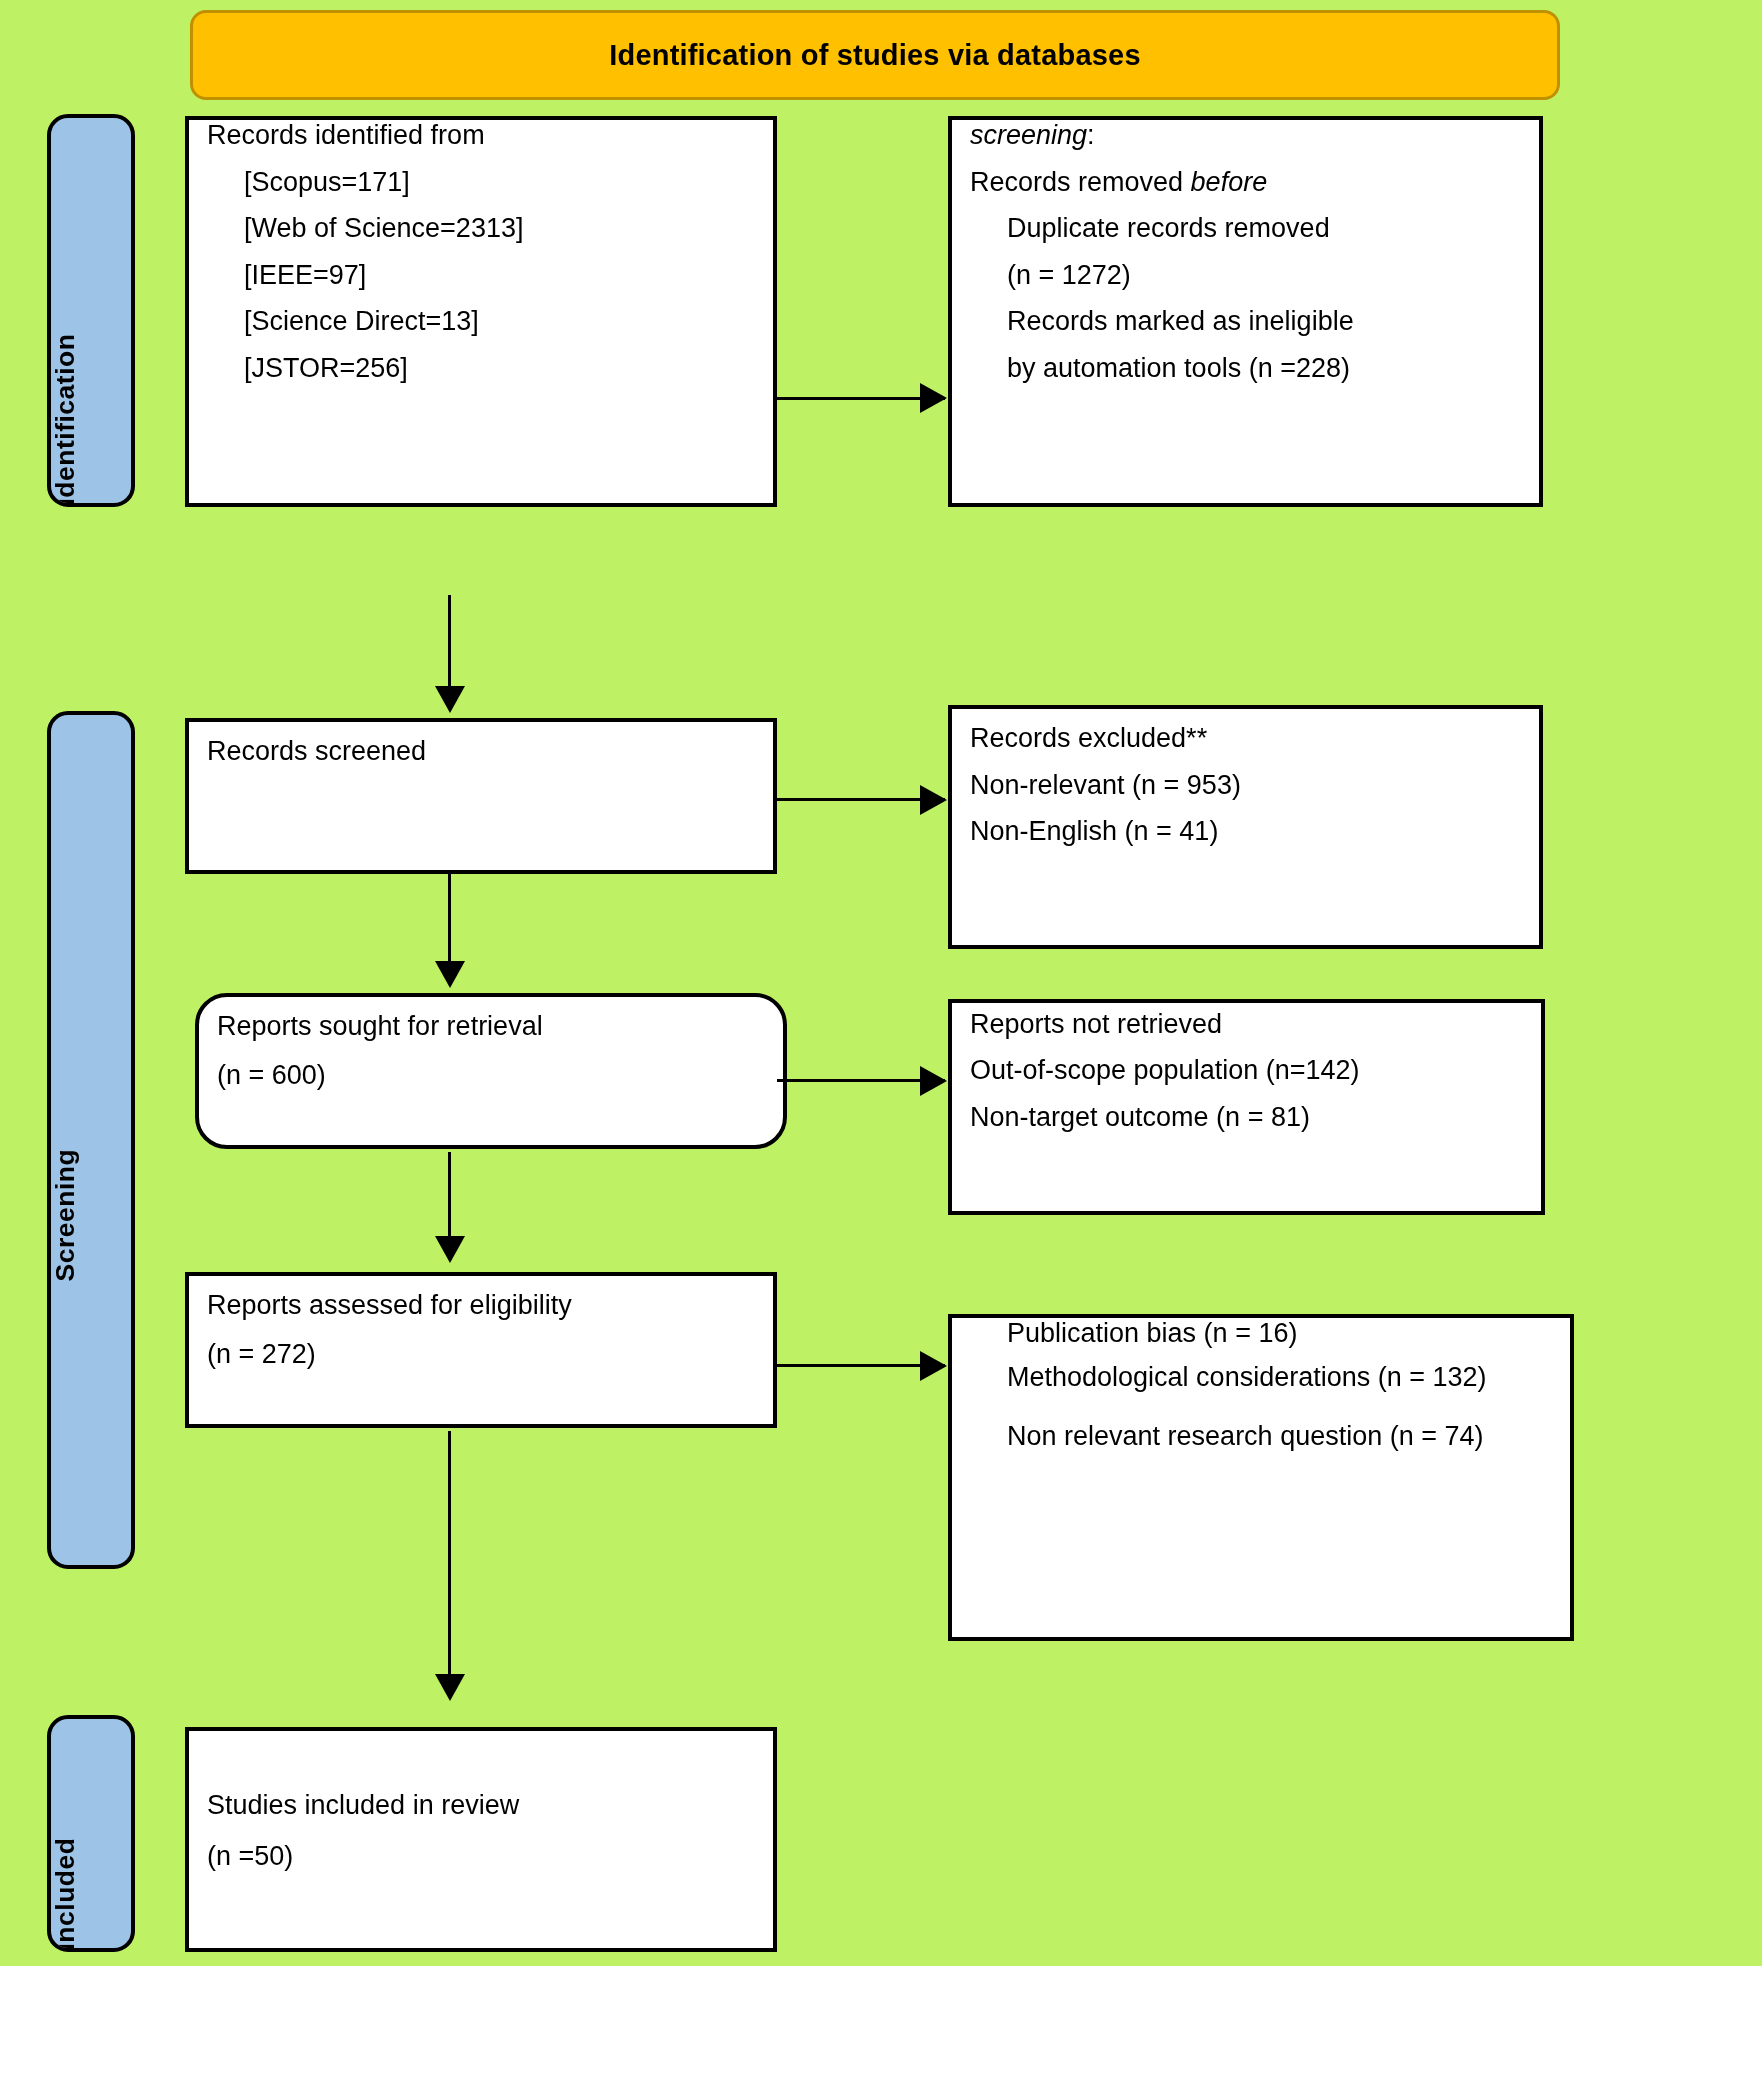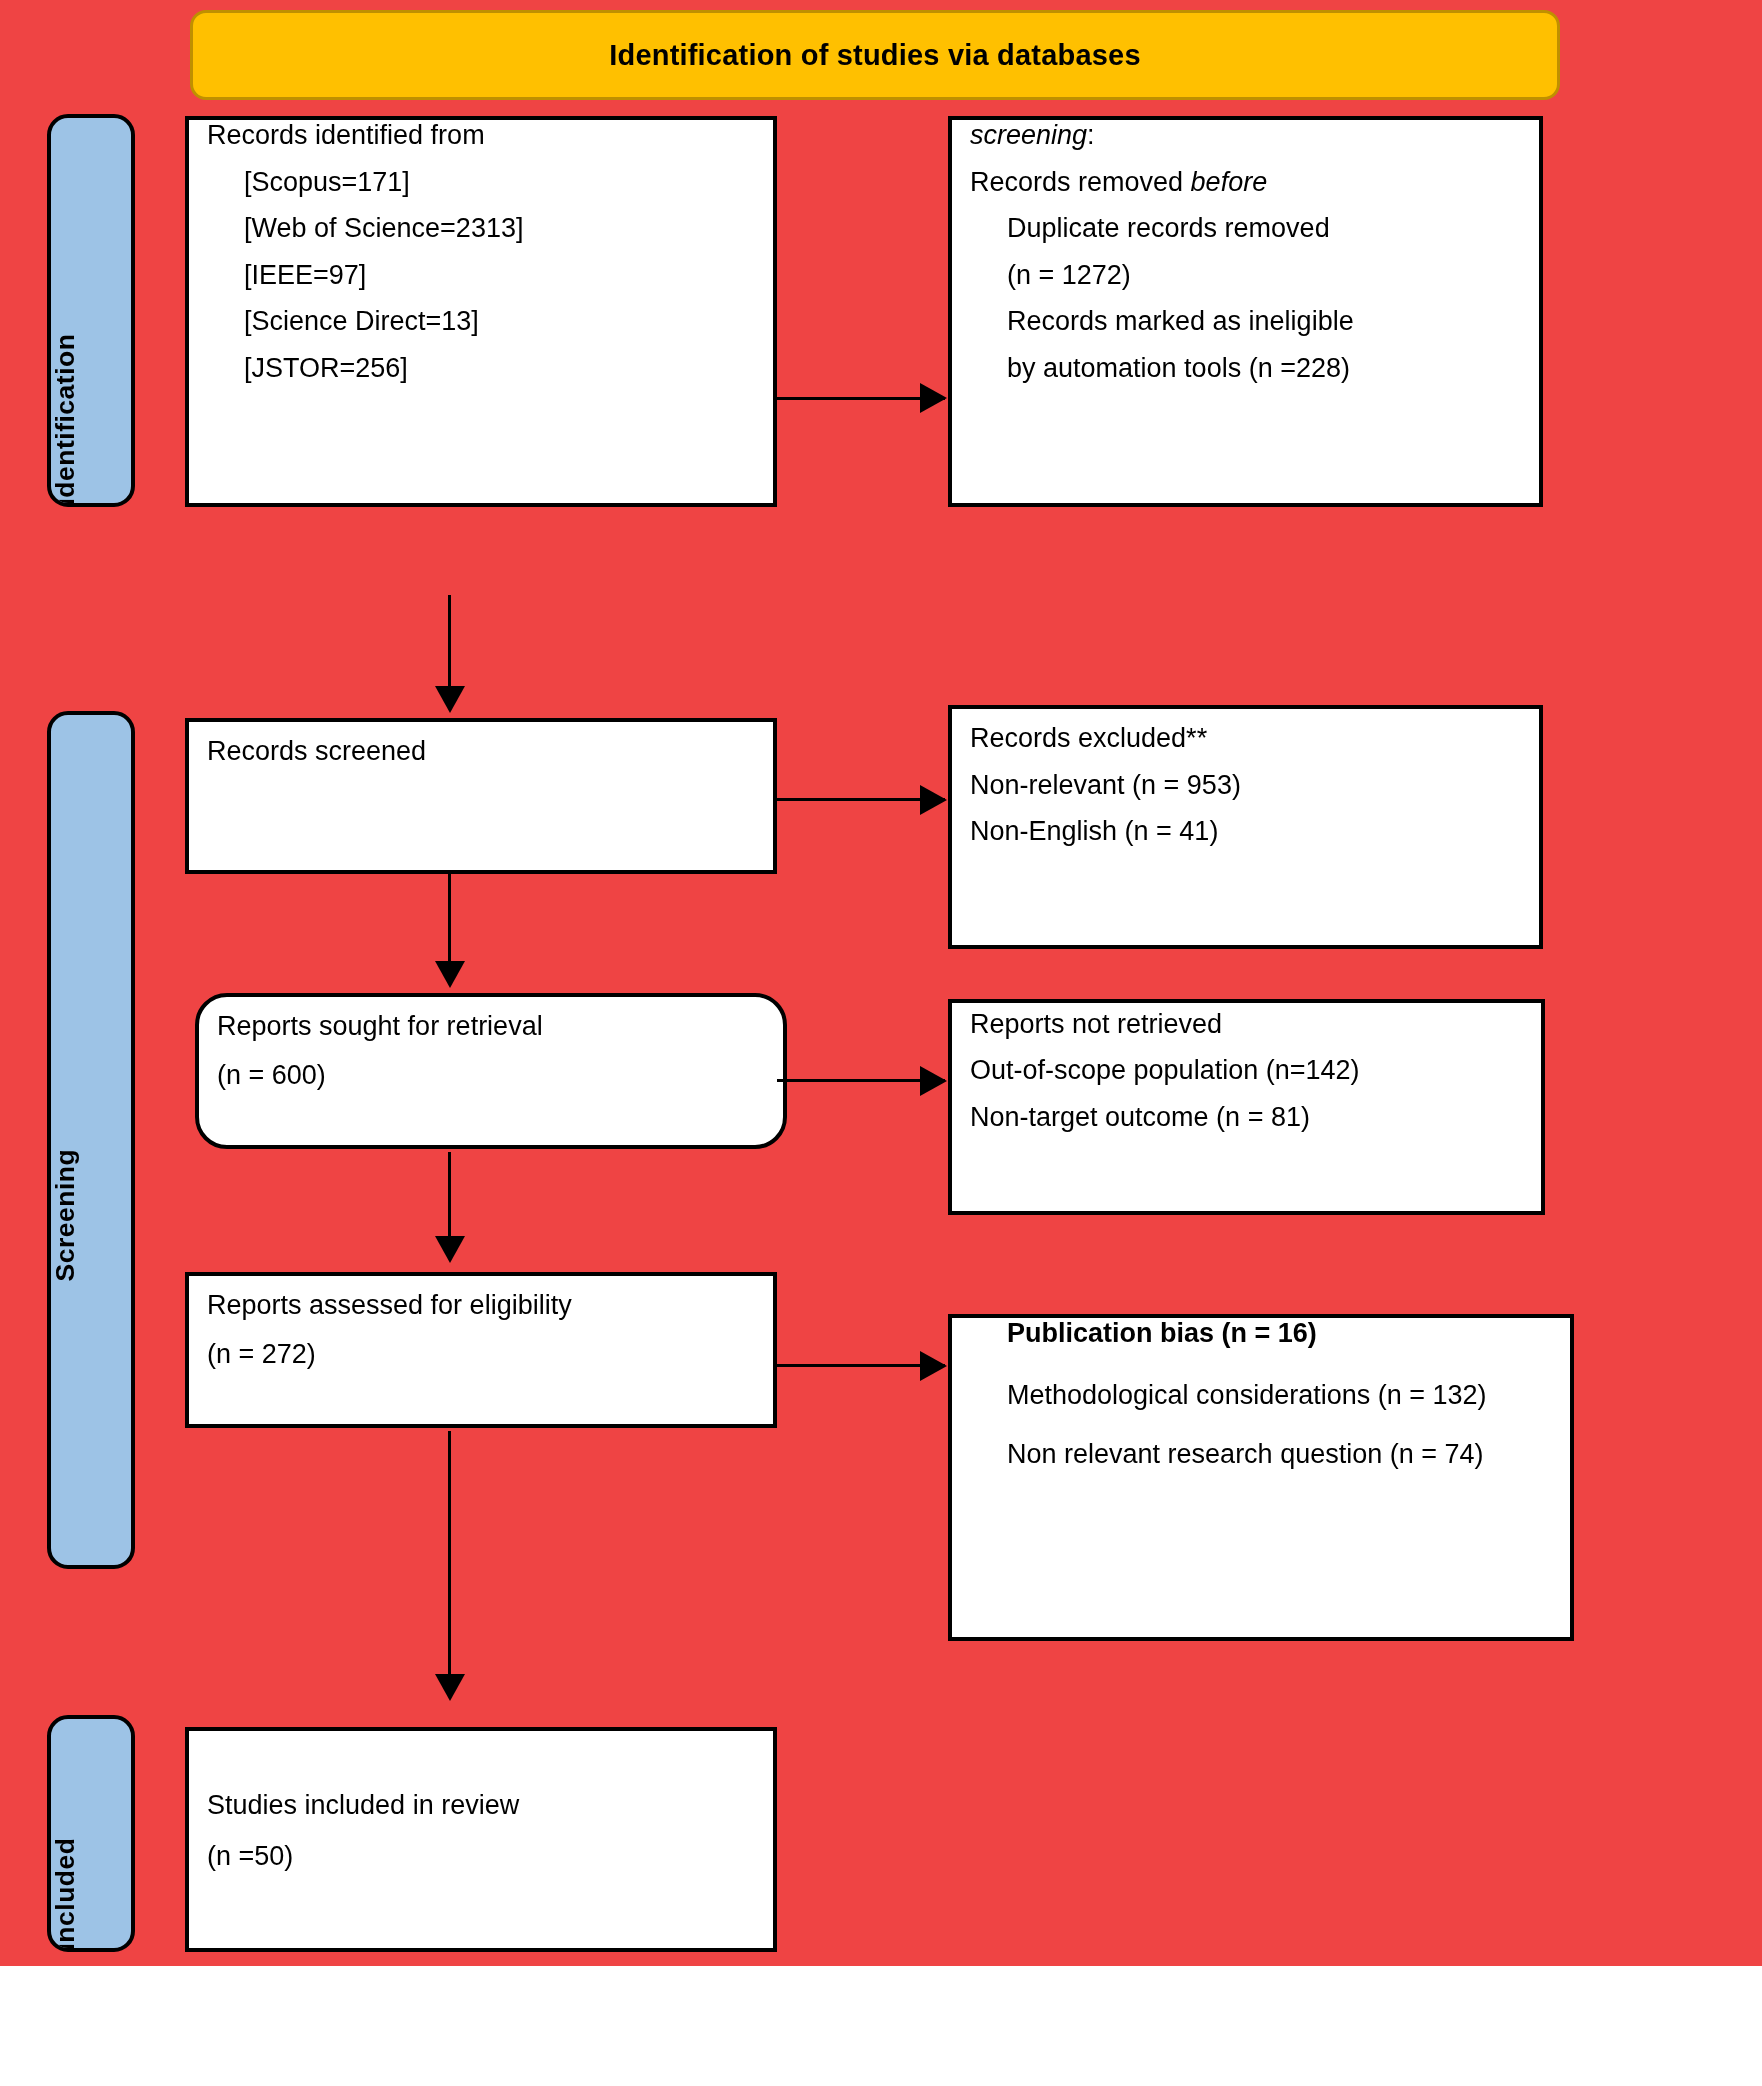--- a/index.html
+++ b/index.html
@@ -7,21 +7,21 @@
     padding: 0;
     background: #ffffff;
   }
   body {
     font-family: "Liberation Sans", sans-serif;
   }
   #page {
     position: relative;
     width: 1763px;
     height: 1966px;
-    background: #ef4444;
+    background: #bef264;
     overflow: hidden;
   }
 
   
   .banner {
     position: absolute;
     background: #FFC000;
     border: 3.3px solid #BF9000;
     border-radius: 16px;
     box-sizing: border-box;
@@ -200,21 +200,21 @@
 
   <div class="nodebox" style="left:185px; top:1272px; width:592px; height:156px;">
     <p style="margin-top:14.2px; margin-bottom:20px;">Reports assessed for eligibility</p>
     <p>(n = 272)</p>
   </div>
 
   <div class="hline" style="left:777px; top:1364px; width:168px;"></div>
   <div class="arrow-right" style="left:920px; top:1351px;"></div>
 
   <div class="nodebox" style="left:948px; top:1314px; width:626px; height:327px;">
-    <p class="indent" style="margin-bottom:33px;font-weight:bold;">Publication bias (n = 16)</p>
+    <p class="indent" style="margin-bottom:15px;">Publication bias (n = 16)</p>
     <p class="indent" style="margin-bottom:31px;">Methodological considerations (n = 132)</p>
     <p class="indent">Non relevant research question (n = 74)</p>
   </div>
 
   <div class="vline" style="left:448px; top:1431px; height:246px;"></div>
   <div class="arrow-down" style="left:435px; top:1674px;"></div>
 
   <div class="nodebox" style="left:185px; top:1727px; width:592px; height:225px;">
     <p style="margin-top:59px; margin-bottom:22px;">Studies included in review</p>
     <p>(n =50)</p>

